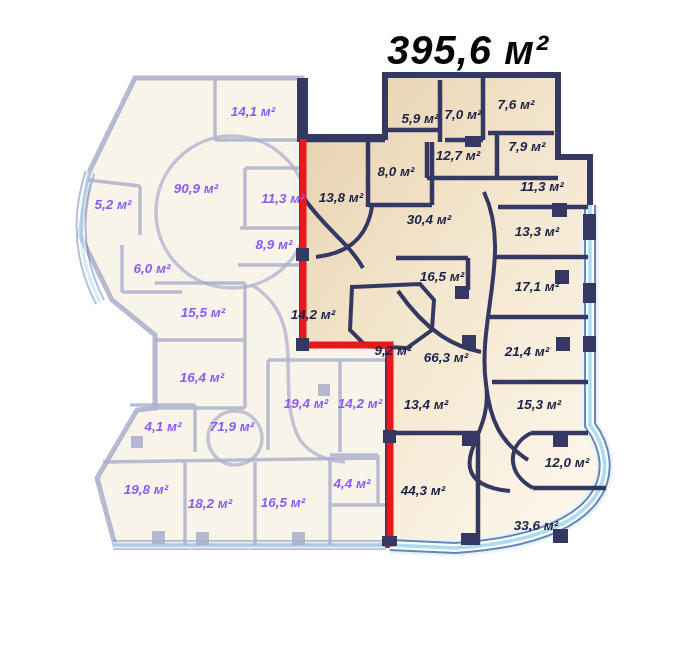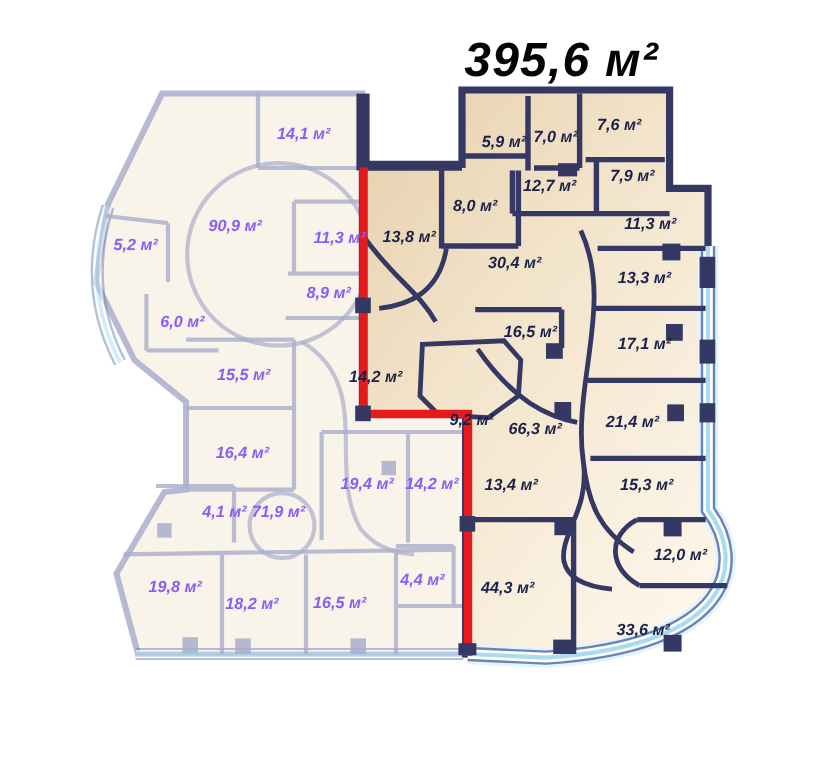--- a/index.html
+++ b/index.html
@@ -150,21 +150,21 @@
     </div>
   <div id="labels-faded">
       <span class="room-label fd" style="left: 253px; top: 111px;">14,1 м²</span>
       <span class="room-label fd" style="left: 196px; top: 188px;">90,9 м²</span>
       <span class="room-label fd" style="left: 113px; top: 204px;">5,2 м²</span>
       <span class="room-label fd" style="left: 283px; top: 198px;">11,3 м²</span>
       <span class="room-label fd" style="left: 274px; top: 244px;">8,9 м²</span>
       <span class="room-label fd" style="left: 152px; top: 268px; text-align: right;">6,0 м²</span>
       <span class="room-label fd" style="left: 203px; top: 312px;">15,5 м²</span>
       <span class="room-label fd" style="left: 202px; top: 377px;">16,4 м²</span>
-      <span class="room-label fd" style="left: 163px; top: 426px; margin-left: 24px;">4,1 м²</span>
+      <span class="room-label fd" style="left: 163px; top: 426px;">4,1 м²</span>
       <span class="room-label fd" style="left: 232px; top: 426px;">71,9 м²</span>
       <span class="room-label fd" style="left: 306px; top: 403px;">19,4 м²</span>
       <span class="room-label fd" style="left: 360px; top: 403px;">14,2 м²</span>
       <span class="room-label fd" style="left: 146px; top: 489px;">19,8 м²</span>
       <span class="room-label fd" style="left: 210px; top: 503px;">18,2 м²</span>
       <span class="room-label fd" style="left: 283px; top: 502px;">16,5 м²</span>
       <span class="room-label fd" style="left: 352px; top: 483px;">4,4 м²</span>
     </div>
 </div>
 

